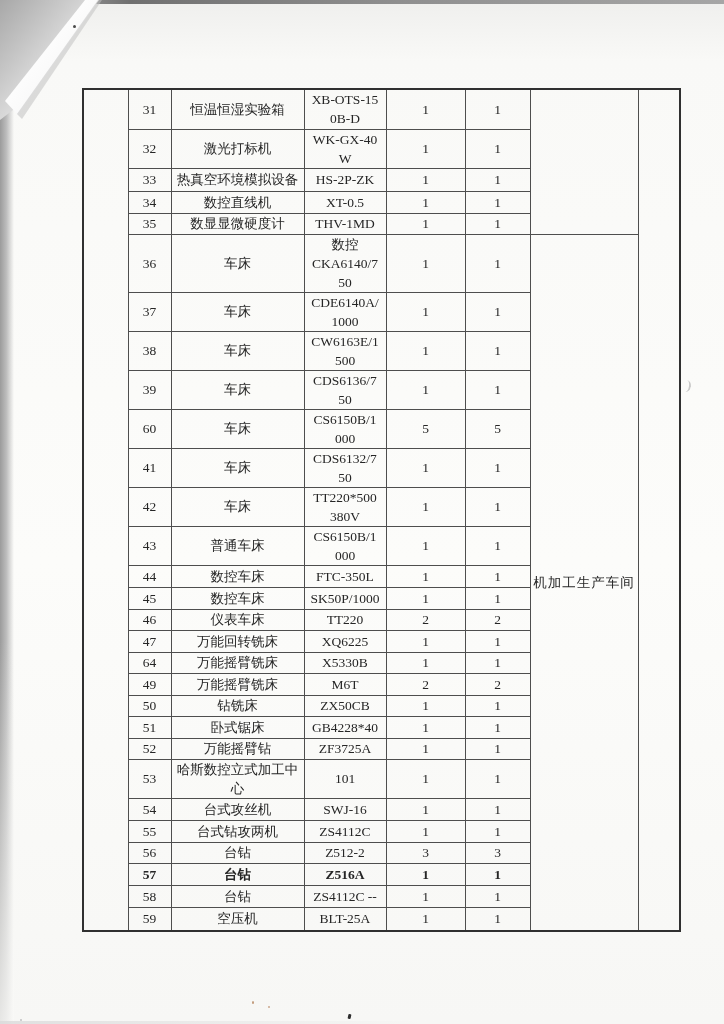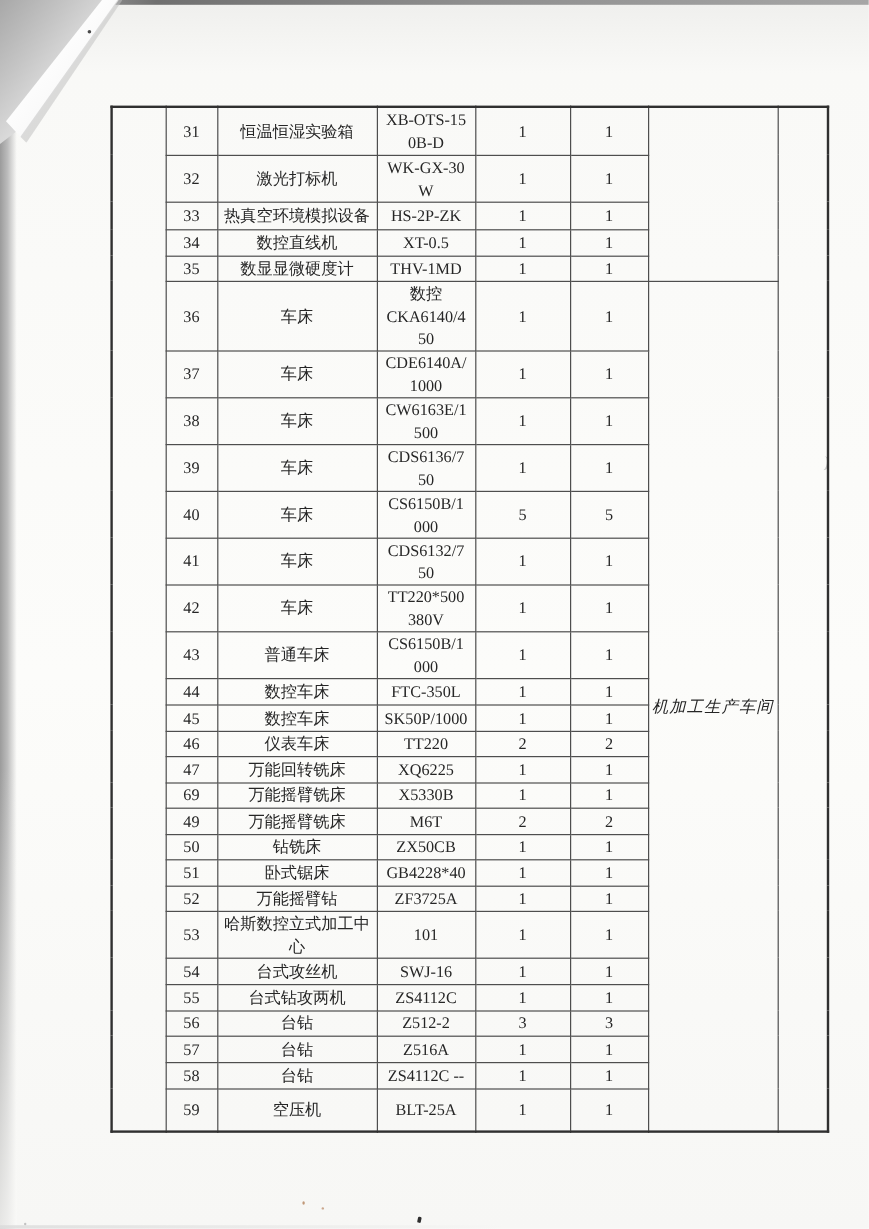--- a/index.html
+++ b/index.html
@@ -33,35 +33,35 @@
   .speck-fold{left:73px;top:25px;width:3px;height:3px;background:#4a4a4a;}
   .speck-ink{left:348px;top:1014px;width:3px;height:5px;background:#2e2e2e;border-radius:1px;transform:rotate(12deg);}
   .speck-rust1{left:252px;top:1001px;width:2px;height:3px;background:#c09878;}
   .speck-rust2{left:268px;top:1006px;width:2px;height:2px;background:#cba78d;}
   .speck-gray{left:20px;top:1019px;width:2px;height:2px;background:#c2c2c2;}
   .margin-mark{position:absolute;left:683px;top:380px;width:6px;height:12px;
     border-right:2px solid #bdbdbd;border-radius:0 60% 60% 0/0 50% 50% 0;
     transform:rotate(8deg);opacity:.8;}
   
   table.sheet{
-    position:absolute;left:92px;top:88px;width:597px;
+    position:absolute;left:82px;top:88px;width:597px;
     border-collapse:collapse;table-layout:fixed;
     border:2px solid var(--line-dark,#303030);
   }
   table.sheet td{
     border:1px solid var(--line,#4e4e4e);
     padding:0;text-align:center;vertical-align:middle;
     font-size:13.5px;line-height:19px;color:var(--ink,#262626);
     overflow:hidden;
   }
   td.num{font-size:13.5px;}
   td.name{font-size:14px;line-height:18px;}
   td.model{white-space:pre-line;font-size:13.5px;line-height:19px;}
   td.qty{font-size:13.5px;}
-  td.workshop{font-size:14px;letter-spacing:1px;font-style:italic;}
+  td.workshop{font-size:14px;letter-spacing:1px;}
   td.spacer{background:transparent;}
 </style>
 </head>
 <body>
 
 <div class="top-band"></div>
 <div class="left-strip"></div>
 <div class="left-strip-fade"></div>
 <div class="bottom-edge"></div>
 <div class="curl-back"></div>
@@ -93,21 +93,21 @@
         <td class="model">XB-OTS-15
 0B-D</td>
         <td class="qty">1</td>
         <td class="qty">1</td>
         <td class="workshop" rowspan="5"></td>
         <td class="spacer" rowspan="29"></td>
       </tr>
       <tr style="height: 37px;">
         <td class="num">32</td>
         <td class="name">激光打标机</td>
-        <td class="model">WK-GX-30
+        <td class="model">WK-GX-40
 W</td>
         <td class="qty">1</td>
         <td class="qty">1</td>
       </tr>
       <tr style="height: 23px;">
         <td class="num">33</td>
         <td class="name">热真空环境模拟设备</td>
         <td class="model">HS-2P-ZK</td>
         <td class="qty">1</td>
         <td class="qty">1</td>
@@ -123,21 +123,21 @@
         <td class="num">35</td>
         <td class="name">数显显微硬度计</td>
         <td class="model">THV-1MD</td>
         <td class="qty">1</td>
         <td class="qty">1</td>
       </tr>
       <tr style="height: 57px;">
         <td class="num">36</td>
         <td class="name">车床</td>
         <td class="model">数控
-CKA6140/4
+CKA6140/7
 50</td>
         <td class="qty">1</td>
         <td class="qty">1</td>
         <td class="workshop" rowspan="24">机加工生产车间</td>
       </tr>
       <tr style="height: 39px;">
         <td class="num">37</td>
         <td class="name">车床</td>
         <td class="model">CDE6140A/
 1000</td>
@@ -154,21 +154,21 @@
       </tr>
       <tr style="height: 39px;">
         <td class="num">39</td>
         <td class="name">车床</td>
         <td class="model">CDS6136/7
 50</td>
         <td class="qty">1</td>
         <td class="qty">1</td>
       </tr>
       <tr style="height: 39px;">
-        <td class="num">40</td>
+        <td class="num">60</td>
         <td class="name">车床</td>
         <td class="model">CS6150B/1
 000</td>
         <td class="qty">5</td>
         <td class="qty">5</td>
       </tr>
       <tr style="height: 39px;">
         <td class="num">41</td>
         <td class="name">车床</td>
         <td class="model">CDS6132/7
@@ -214,21 +214,21 @@
         <td class="qty">2</td>
       </tr>
       <tr style="height: 22px;">
         <td class="num">47</td>
         <td class="name">万能回转铣床</td>
         <td class="model">XQ6225</td>
         <td class="qty">1</td>
         <td class="qty">1</td>
       </tr>
       <tr style="height: 21px;">
-        <td class="num">69</td>
+        <td class="num">64</td>
         <td class="name">万能摇臂铣床</td>
         <td class="model">X5330B</td>
         <td class="qty">1</td>
         <td class="qty">1</td>
       </tr>
       <tr style="height: 22px;">
         <td class="num">49</td>
         <td class="name">万能摇臂铣床</td>
         <td class="model">M6T</td>
         <td class="qty">2</td>
@@ -276,35 +276,35 @@
         <td class="qty">1</td>
         <td class="qty">1</td>
       </tr>
       <tr style="height: 21px; margin-top: 20px;">
         <td class="num">56</td>
         <td class="name">台钻</td>
         <td class="model">Z512-2</td>
         <td class="qty">3</td>
         <td class="qty">3</td>
       </tr>
-      <tr style="height: 22px;">
+      <tr style="height: 22px; font-weight: bold;">
         <td class="num">57</td>
         <td class="name">台钻</td>
         <td class="model">Z516A</td>
         <td class="qty">1</td>
         <td class="qty">1</td>
       </tr>
       <tr style="height: 22px;">
         <td class="num">58</td>
         <td class="name">台钻</td>
         <td class="model">ZS4112C --</td>
         <td class="qty">1</td>
         <td class="qty">1</td>
       </tr>
-      <tr style="height: 36px;">
+      <tr style="height: 24px;">
         <td class="num">59</td>
         <td class="name">空压机</td>
         <td class="model">BLT-25A</td>
         <td class="qty">1</td>
         <td class="qty">1</td>
       </tr>
     </tbody>
 </table>
 
 </body></html>

